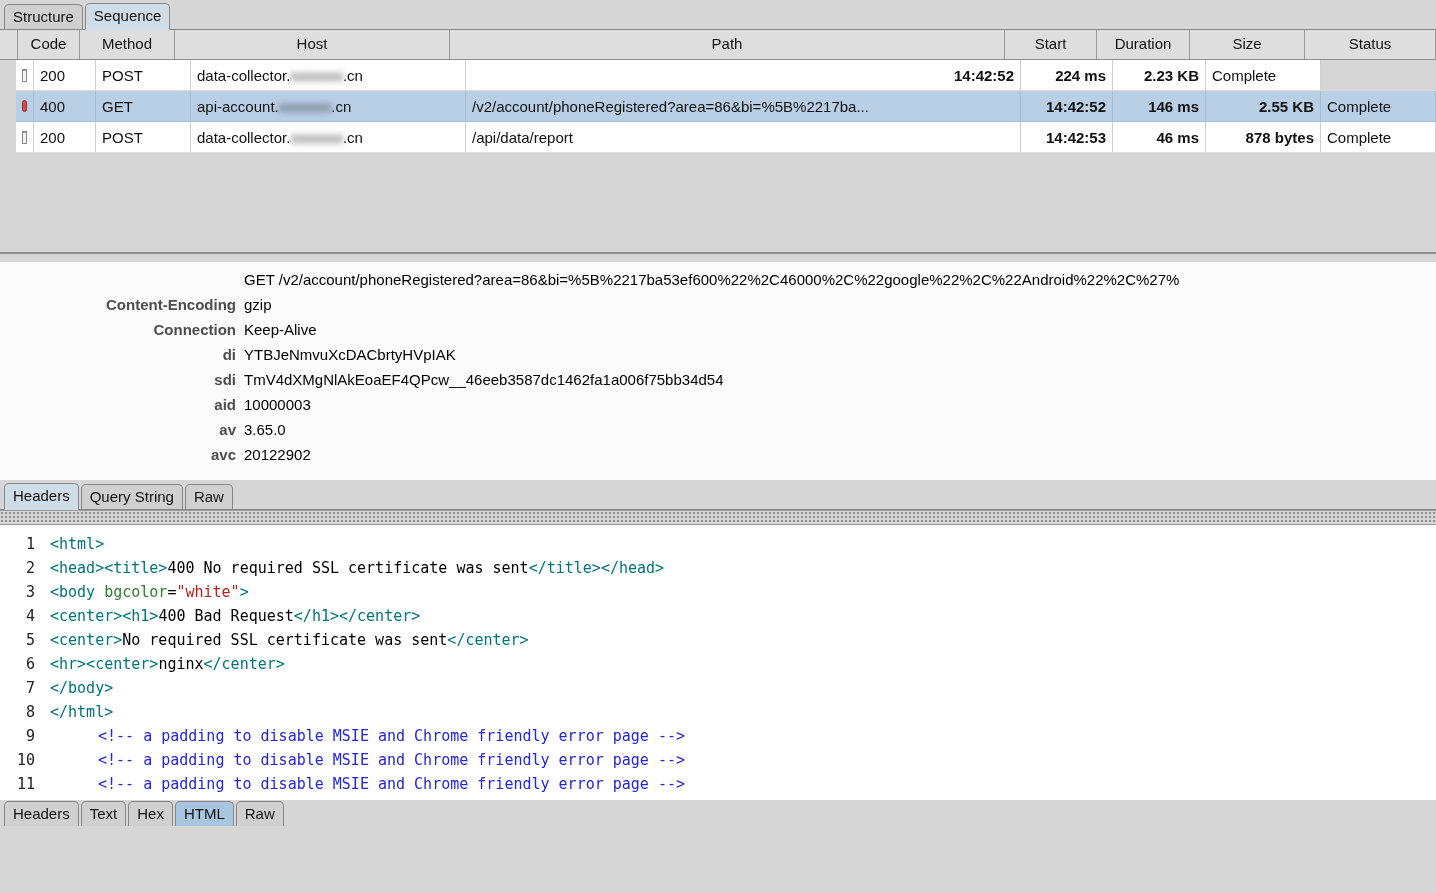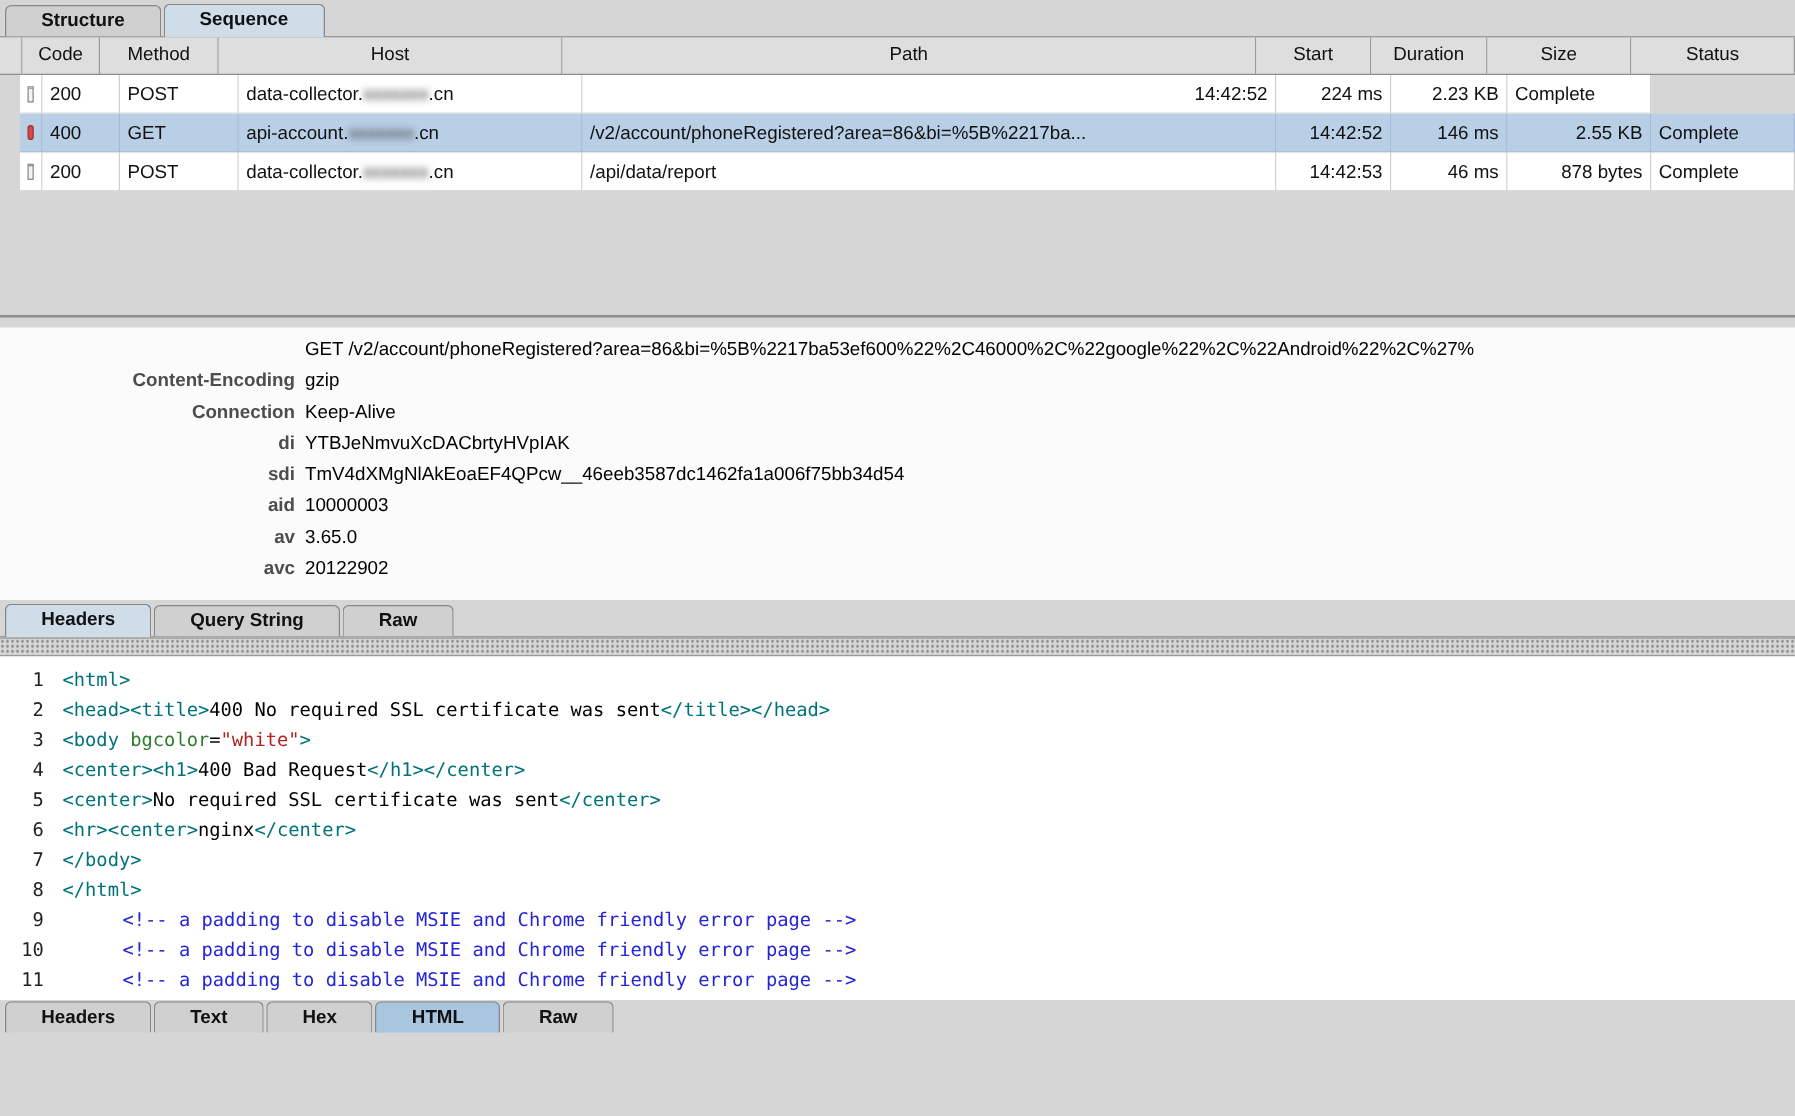--- a/index.html
+++ b/index.html
@@ -12,43 +12,43 @@
   }
   .app { width: 1436px; height: 893px; display: flex; flex-direction: column; overflow: hidden; }
 
   
   .tabbar {
     display: flex; align-items: flex-end; gap: 2px;
     padding: 3px 0 0 4px; height: 30px; flex: none;
     background: #d6d6d6; border-bottom: 1px solid #868686;
   }
   .tab {
-    padding: 3px 28px 4px; background: #d0d0d0;
+    padding: 3px 8px 4px; background: #d0d0d0;
     border: 1px solid #878787; border-bottom: none;
-    border-radius: 5px 5px 0 0; white-space: nowrap; cursor: default; font-weight: bold;
+    border-radius: 5px 5px 0 0; white-space: nowrap; cursor: default;
   }
   .tab.sel { background: #cfdde9; padding-bottom: 5px; margin-bottom: -1px; border-bottom: 1px solid #cfdde9; }
   .tab.sel-blue { background: #a9c6e0; }
 
   
   .trow {
     display: grid; flex: none;
     grid-template-columns: 18px 62px 95px 275px 555px 92px 93px 115px auto;
   }
   .thead .cell {
     background: #dedede; border-right: 1px solid #9a9a9a; border-bottom: 1px solid #8d8d8d;
     text-align: center; padding: 5px 4px; height: 30px; overflow: hidden; white-space: nowrap;
   }
   .rowline { height: 31px; padding-left: 16px; }
   .rowline .cell {
     background: #ffffff; border-right: 1px solid #cfcfcf; border-bottom: 1px solid #dcdcdc;
     padding: 5px 6px; white-space: nowrap; overflow: hidden; display: flex; align-items: center;
   }
   .rowline.selected .cell { background: #b9cfe6; border-right-color: #a5bcd4; border-bottom-color: #a5bcd4; }
-  .cell.num { justify-content: flex-end; text-align: right; }
+  .cell.num { justify-content: flex-end; text-align: right; font-weight: bold; }
   .cell.ctr { justify-content: center; }
   .empty-area { height: 99px; flex: none; background: #d6d6d6; }
 
   .redacted { filter: blur(3px); color: #333; }
 
   .doc-icon { width: 10px; height: 13px; display: inline-block; background: #f4f4f4;
     border: 1px solid #8a8a8a; box-shadow: inset 0 3px 0 -2px #9a9a9a, inset 0 6px 0 -5px #9a9a9a; }
   .error-icon { width: 13px; height: 12px; display: inline-block; background: #d44a4a;
     border: 1px solid #a03030; border-radius: 3px; }
 

